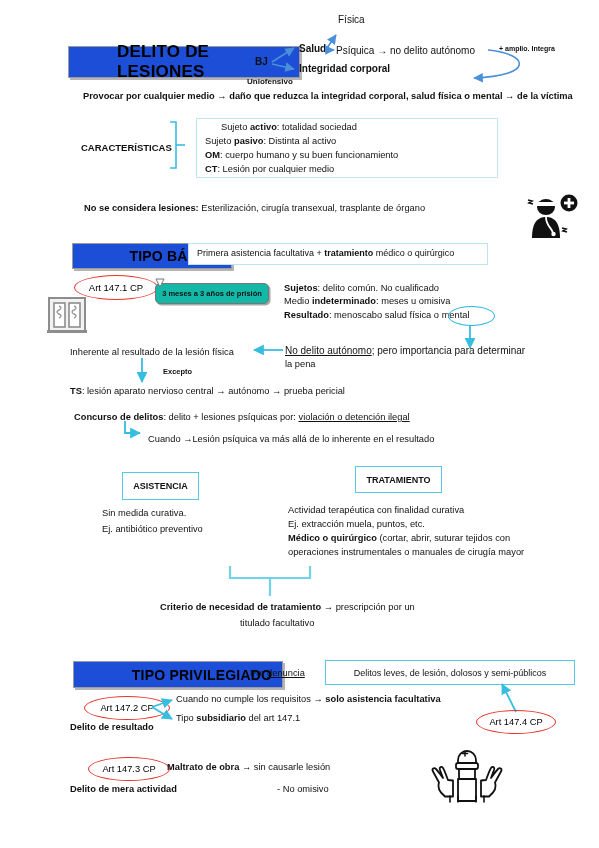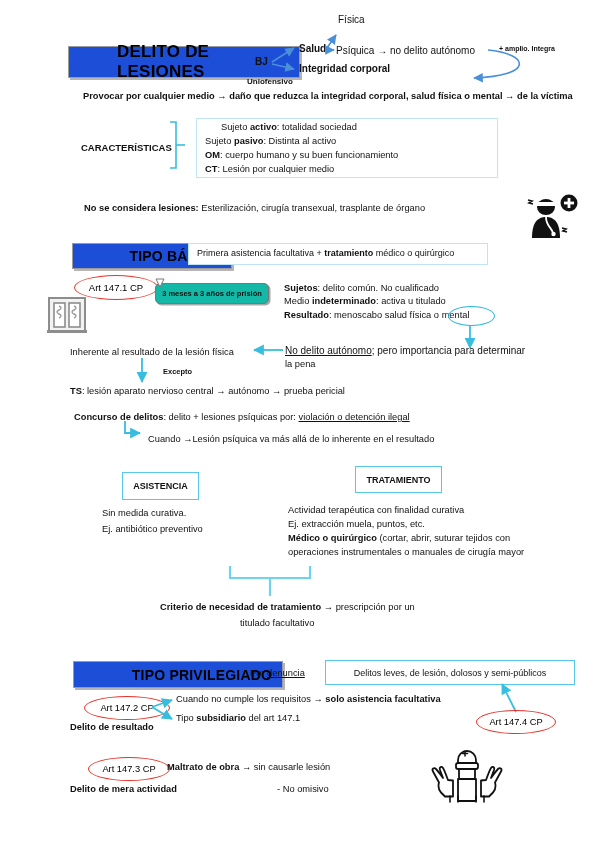--- a/index.html
+++ b/index.html
@@ -163,21 +163,21 @@
   <rect x="22" y="7" width="11" height="24" fill="#fff" stroke="#8d8d8d" stroke-width="1.6"></rect>
   <path d="M12,10 q4,2 0,4 q-4,2 0,4 q4,2 0,4" stroke="#9a9a9a" stroke-width="1.4" fill="none"></path>
   <path d="M27,10 q4,2 0,4 q-4,2 0,4 q4,2 0,4" stroke="#9a9a9a" stroke-width="1.4" fill="none"></path>
   <rect x="0" y="34" width="40" height="3" fill="#8d8d8d"></rect>
 </svg>
 
 <div class="t" style="left:284px;top:283px;font-size:9.3px;">
   <span class="b">Sujetos</span><span>: delito común. No cualificado</span>
 </div>
 <div class="t" style="left:284px;top:296px;font-size:9.3px;">
-  <span>Medio </span><span class="b">indeterminado</span><span>: activa u titulado</span>
+  <span>Medio </span><span class="b">indeterminado</span><span>: meses u omisiva</span>
 </div>
 <div class="t" style="left:284px;top:310px;font-size:9.3px;">
   <span class="b">Resultado</span><span>: menoscabo salud física o </span><span>mental</span>
 </div>
 <div class="cyanell" style="left:448px;top:306px;width:45px;height:18px;"></div>
 
 <svg style="left:0;top:0;width:599px;height:360px;">
   <path d="M470,325 L470,348" stroke="#37bde0" stroke-width="1.8" fill="none" marker-end="url(#cyanhead)"></path>
 </svg>
 

